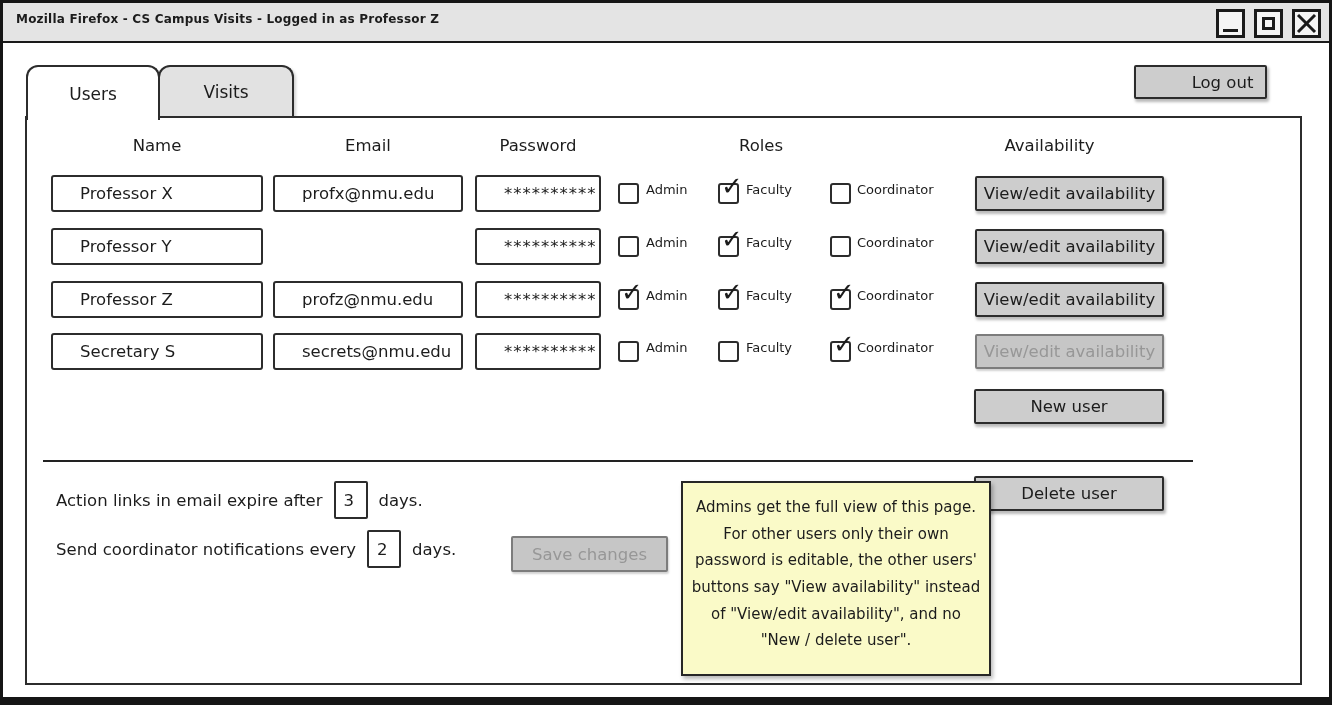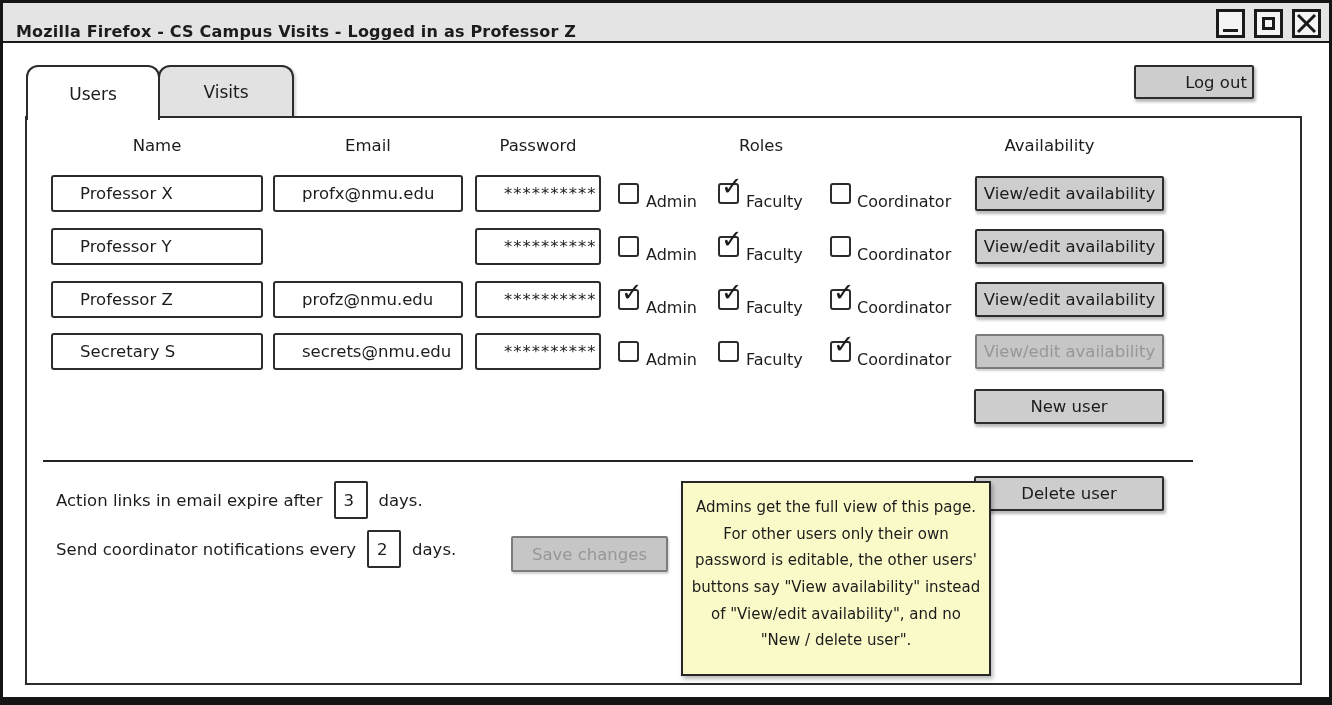--- a/index.html
+++ b/index.html
@@ -17,23 +17,23 @@
     background: #ffffff;
     overflow: hidden;
   }
   
   .titlebar {
     position: absolute; top: 0; left: 0; right: 0; height: 40px;
     background: #e4e4e4;
     border-bottom: 2px solid #1a1a1a;
   }
   .title-text {
-    position: absolute; left: 13px; top: 16px; height: 24px;
+    position: absolute; left: 13px; top: 4px; height: 24px;
     display: flex; align-items: center;
-    font-size: 16px; font-weight: bold; letter-spacing: 0.2px;
+    font-size: 12px; font-weight: bold; letter-spacing: 0.2px;
   }
   .win-controls { position: absolute; top: 6px; right: 8px; display: flex; gap: 9px; }
   .win-btn {
     width: 29px; height: 29px; background: #f4f4f4;
     border: 3px solid #1a1a1a; position: relative; cursor: pointer;
   }
   .win-btn .min-line { position: absolute; left: 4px; right: 4px; bottom: 3px; height: 3px; background: #1a1a1a; }
   .win-btn .max-box { position: absolute; left: 5px; top: 5px; right: 5px; bottom: 5px; border: 3px solid #1a1a1a; }
   .win-btn svg { position: absolute; left: 0; top: 0; }
   
@@ -50,21 +50,21 @@
   .btn {
     background: #cdcdcd; border: 2px solid #2c2c2c; border-radius: 2px;
     font-family: inherit; font-size: 16.5px; color: #1c1c1c;
     box-shadow: 1.5px 2.5px 3px rgba(0,0,0,0.28); cursor: pointer;
     display: flex; align-items: center; justify-content: center;
   }
   .btn.disabled {
     background: #c6c6c6; color: #979797; border-color: #7c7c7c;
     box-shadow: 1px 2px 2px rgba(0,0,0,0.18); cursor: default;
   }
-  .logout-btn { position: absolute; left: 1131px; top: 62px; width: 120px; height: 34px; padding-left: 44px; }
+  .logout-btn { position: absolute; left: 1131px; top: 62px; width: 133px; height: 34px; padding-left: 44px; }
   
   .panel {
     position: absolute; left: 22px; top: 113px; width: 1277px; height: 569px;
     border: 2px solid #2c2c2c; background: #ffffff; z-index: 3;
   }
   .col-h { position: absolute; top: 133px; font-size: 16.5px; text-align: center; z-index: 4; }
   .col-h-name { left: 48px;  width: 212px; }
   .col-h-email { left: 270px; width: 190px; }
   .col-h-password { left: 472px; width: 126px; }
   .col-h-roles { left: 608px; width: 300px; }
@@ -83,21 +83,21 @@
   .password-input { left: 472px; width: 126px; letter-spacing: 1px; }
   .cb {
     position: absolute; top: 8px; width: 21px; height: 21px;
     border: 2px solid #2c2c2c; border-radius: 3px; background: #fff; cursor: pointer;
   }
   .cb .mark {
     position: absolute; top: -12px; left: 1px;
     font-size: 26px; font-weight: bold; color: #1c1c1c; line-height: 1;
   }
   .cb-admin { left: 615px; } .cb-faculty { left: 715px; } .cb-coordinator { left: 827px; }
-  .cb-label { position: absolute; top: 16px; font-size: 16px; line-height: 21px; }
+  .cb-label { position: absolute; top: 4px; font-size: 13px; line-height: 21px; }
   .lbl-admin { left: 643px; } .lbl-faculty { left: 743px; } .lbl-coordinator { left: 854px; }
   .avail-btn { position: absolute; left: 972px; top: 1px; width: 189px; height: 35px; }
   
   .new-user-btn   { position: absolute; left: 971px; top: 386px; width: 190px; height: 35px; z-index: 4; }
   .divider { position: absolute; left: 40px; top: 457px; width: 1150px; border-top: 2px solid #222; z-index: 4; }
   .delete-user-btn{ position: absolute; left: 971px; top: 473px; width: 190px; height: 35px; z-index: 4; }
   .setting {
     position: absolute; display: flex; align-items: center; gap: 11px;
     font-size: 16.5px; z-index: 4;
   }

